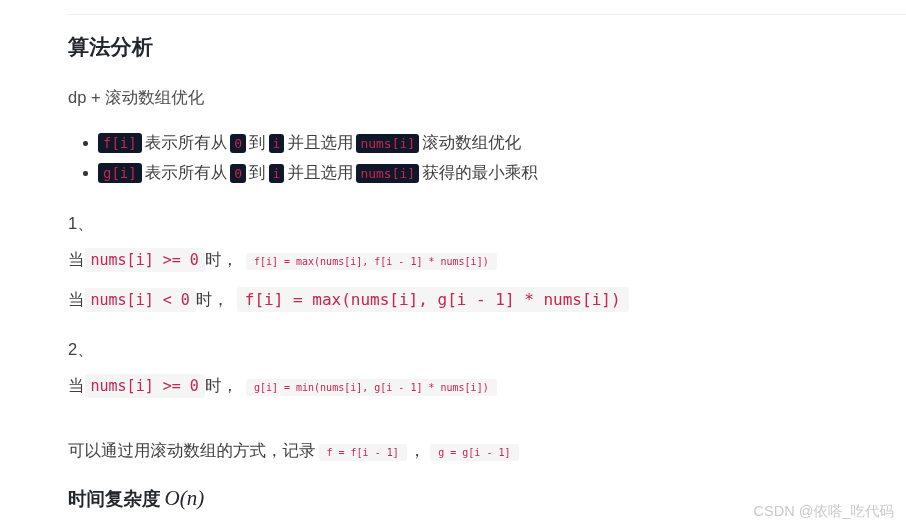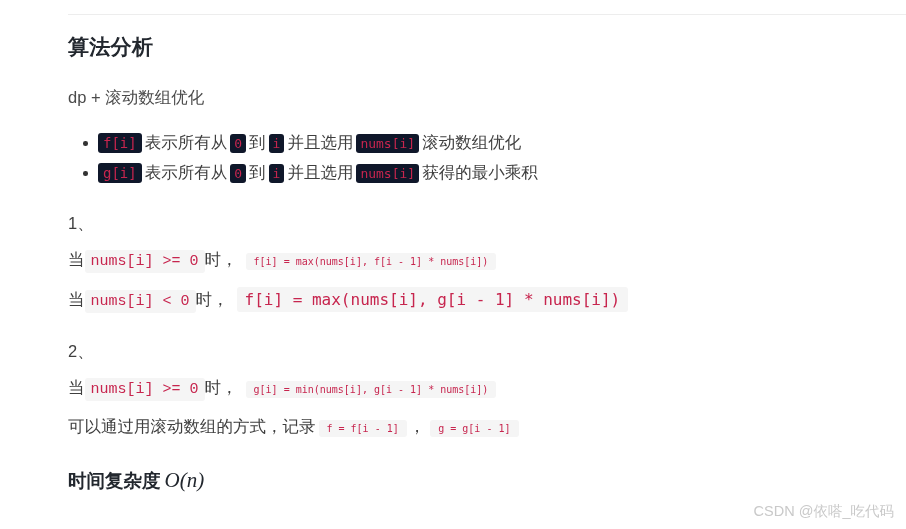--- a/index.html
+++ b/index.html
@@ -92,22 +92,22 @@
     font-size: 16.5px;
     color: #3f3f3f;
     margin: 9px 0 0 0;
     line-height: 28px;
     white-space: nowrap;
   }
 
   .closing-line {
     font-size: 16.5px;
     color: #3f3f3f;
-    margin: 8px 0 0 0;
-    line-height: 28px;
+    margin: 40px 0 0 0;
+    line-height: 17px;
     white-space: nowrap;
   }
 
   h2.complexity {
     font-size: 18.5px;
     font-weight: bold;
     color: #22272e;
     margin: 22px 0 0 0;
     line-height: 30px;
   }
@@ -141,21 +141,20 @@
   }
   code.chip.eq-b {
     font-size: 16px;
     padding: 3px 8px;
     background: #f5f5f5;
   }
   code.chip.cond {
     font-size: 15px;
     padding: 3px 6px;
     background: #f5f5f5;
-    font-family: Liberation Mono, monospace;
   }
 
   .sep {
     padding: 0 2px;
   }
   .gap-l {
     display: inline-block;
     width: 8px;
   }
   .gap-s {

